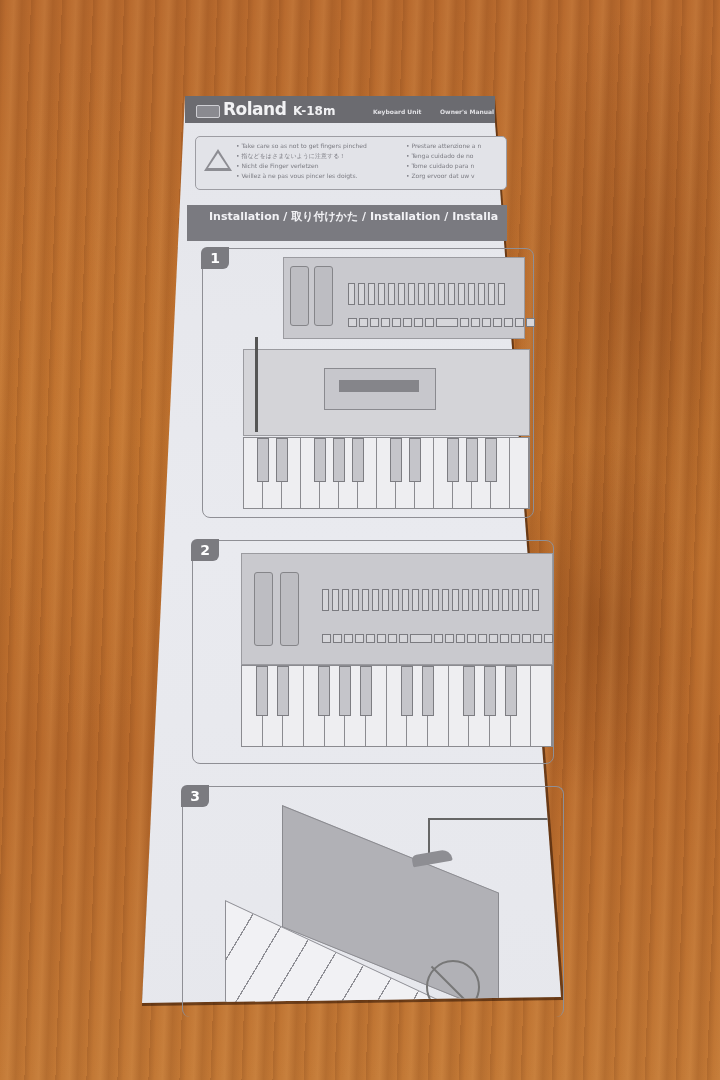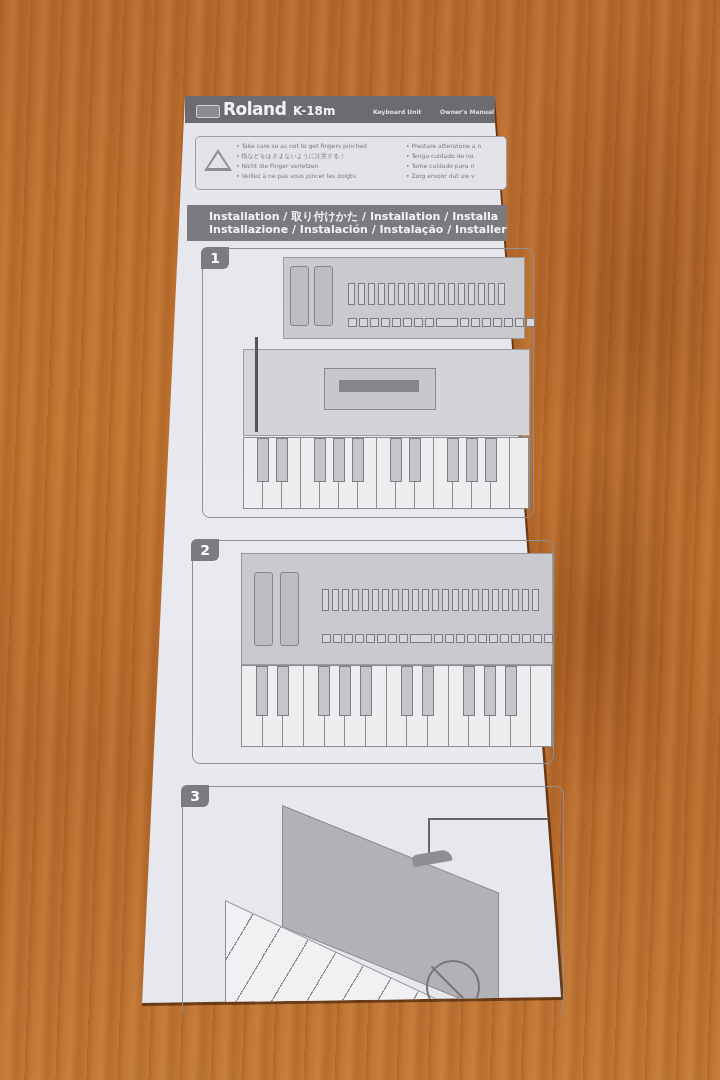--- a/index.html
+++ b/index.html
@@ -83,21 +83,20 @@
     <div class="wcol r">
       <div>• Prestare attenzione a n</div>
       <div>• Tenga cuidado de no</div>
       <div>• Tome cuidado para n</div>
       <div>• Zorg ervoor dat uw v</div>
     </div>
   </div>
 
   <div class="install">
     <div class="a">Installation / 取り付けかた / Installation / Installa</div>
-    <div class="b">Installazione / Instalación / Instalação / Installer</div>
   </div>
 
   <div class="step" style="left:202px;top:248px;width:330px;height:268px;">
     <div class="badge">1</div>
     <div class="panel" style="left:80px;top:8px;width:240px;height:80px;">
       <div class="wheel" style="left:6px;top:8px;"></div>
       <div class="wheel" style="left:30px;top:8px;"></div>
       <div class="sliders" style="left:64px;top:25px;">
         <div class="sl"></div>
           <div class="sl"></div>

